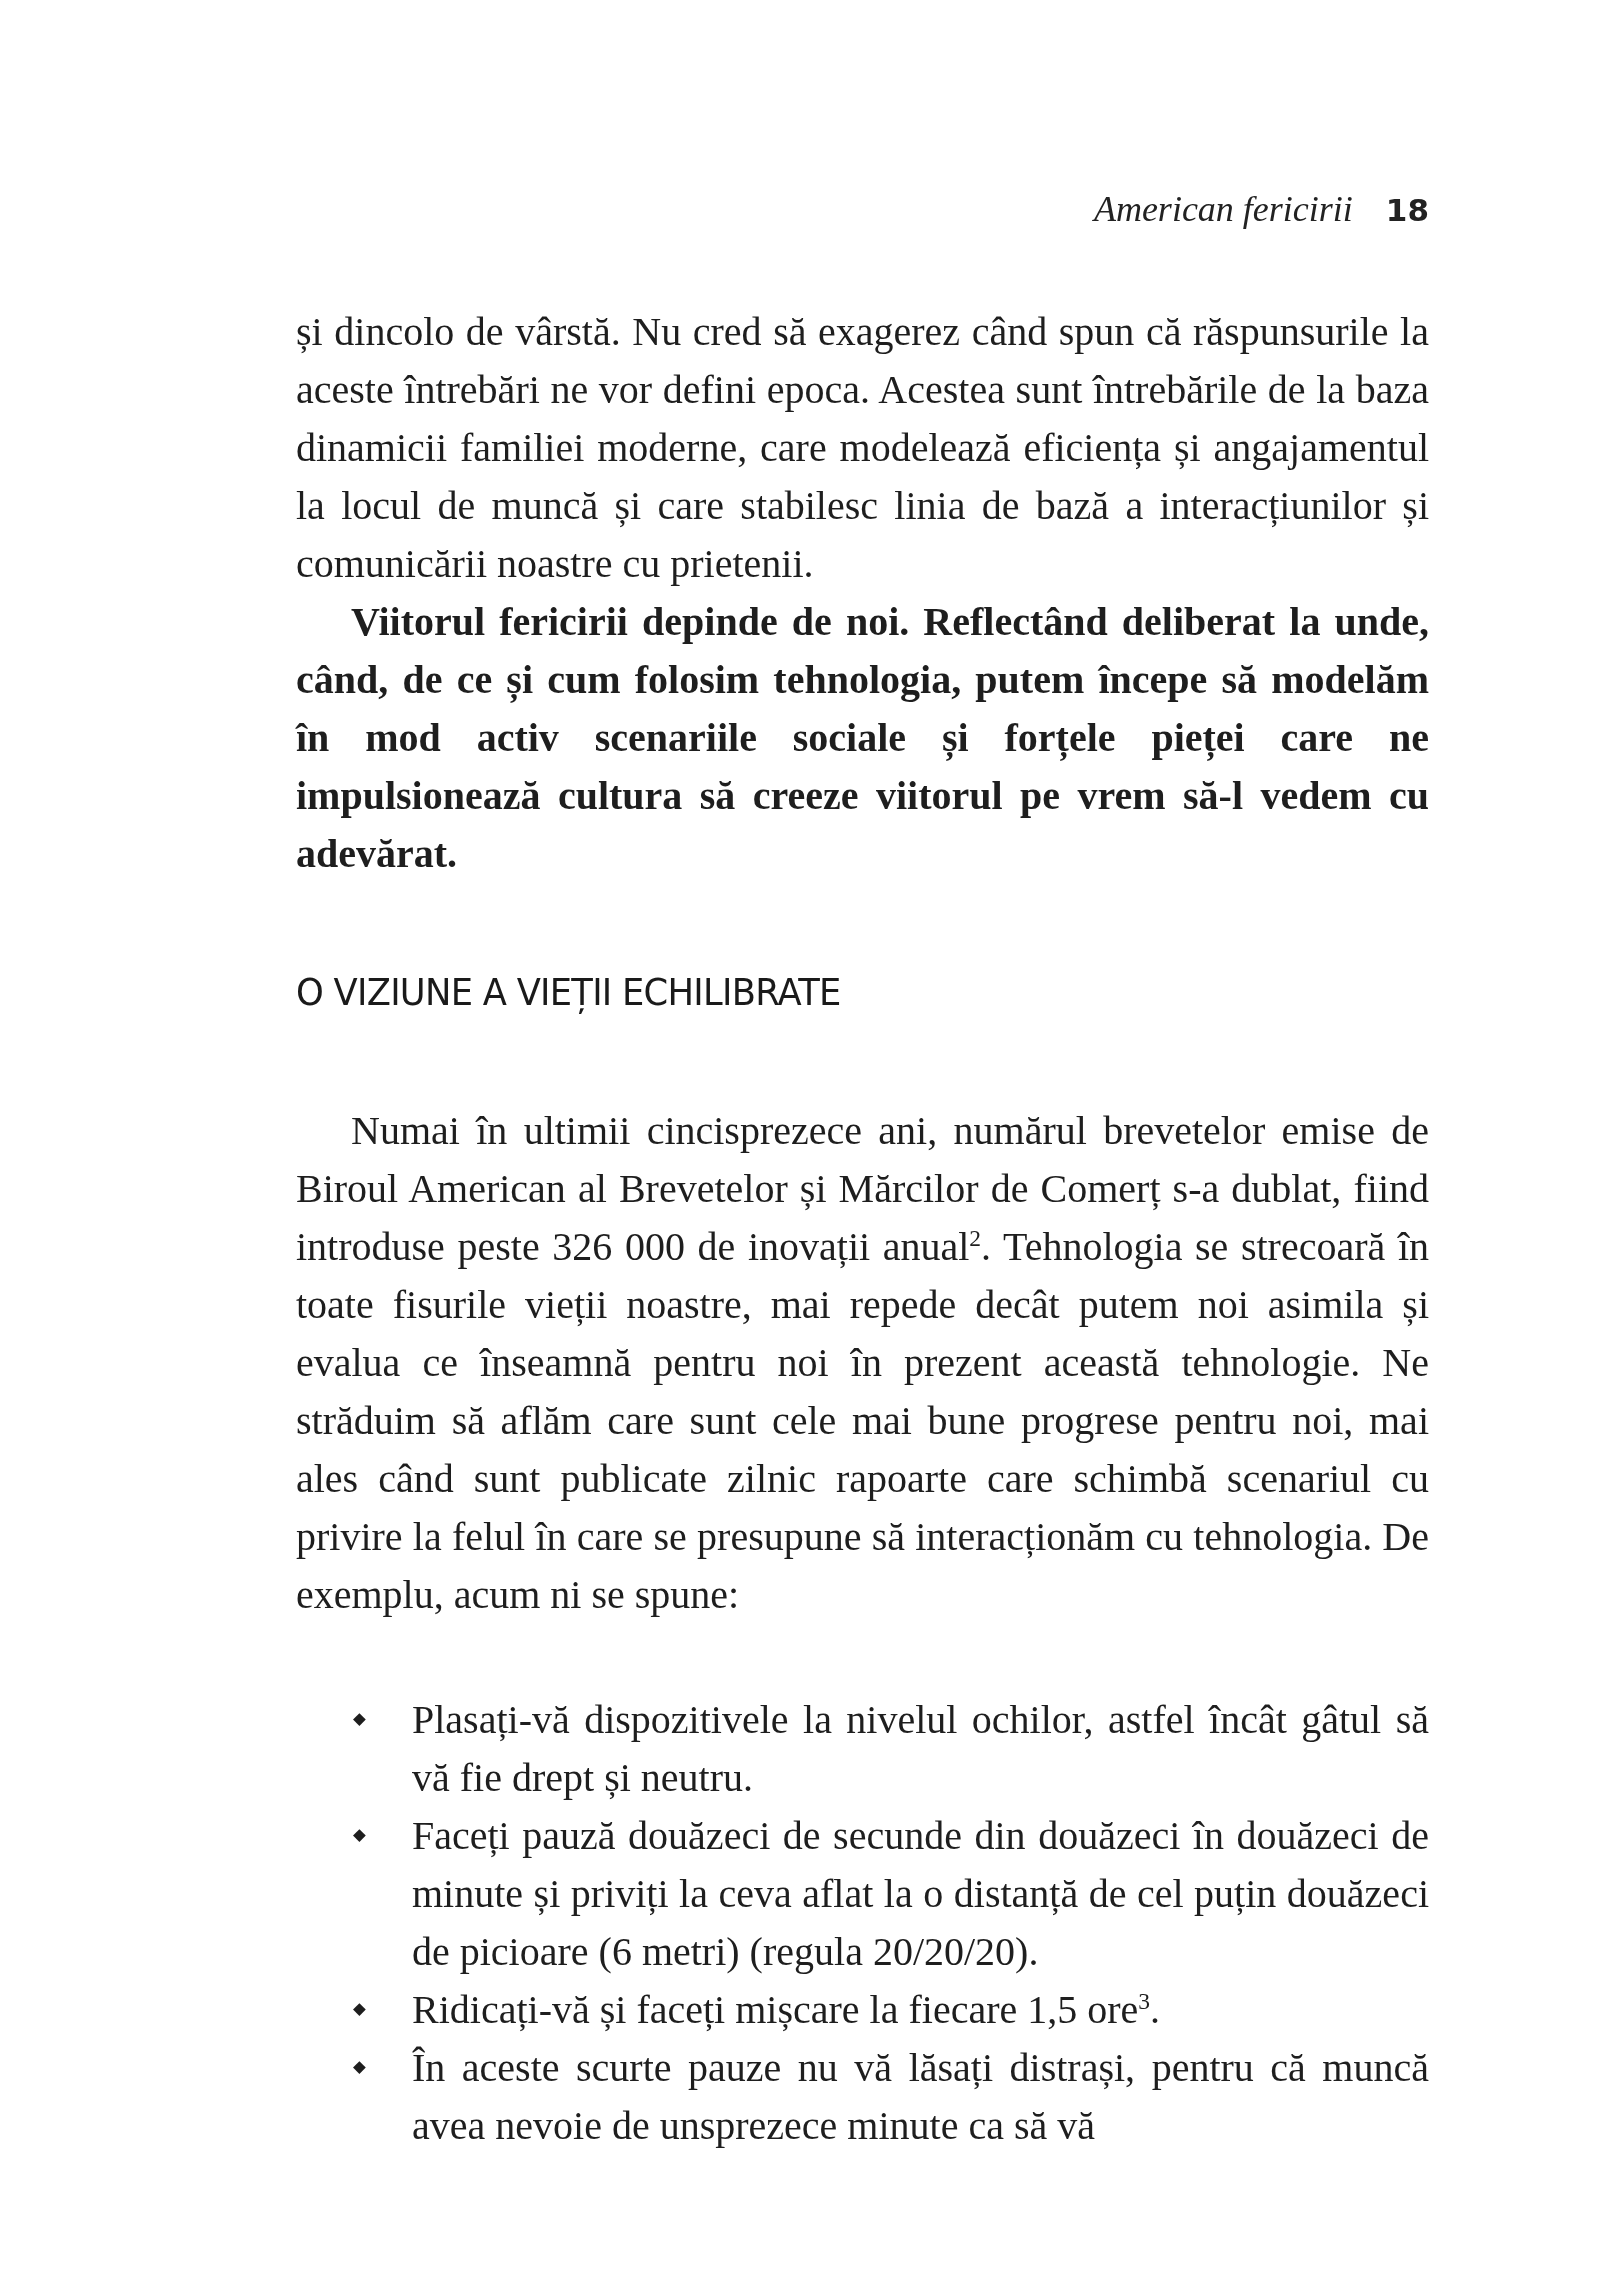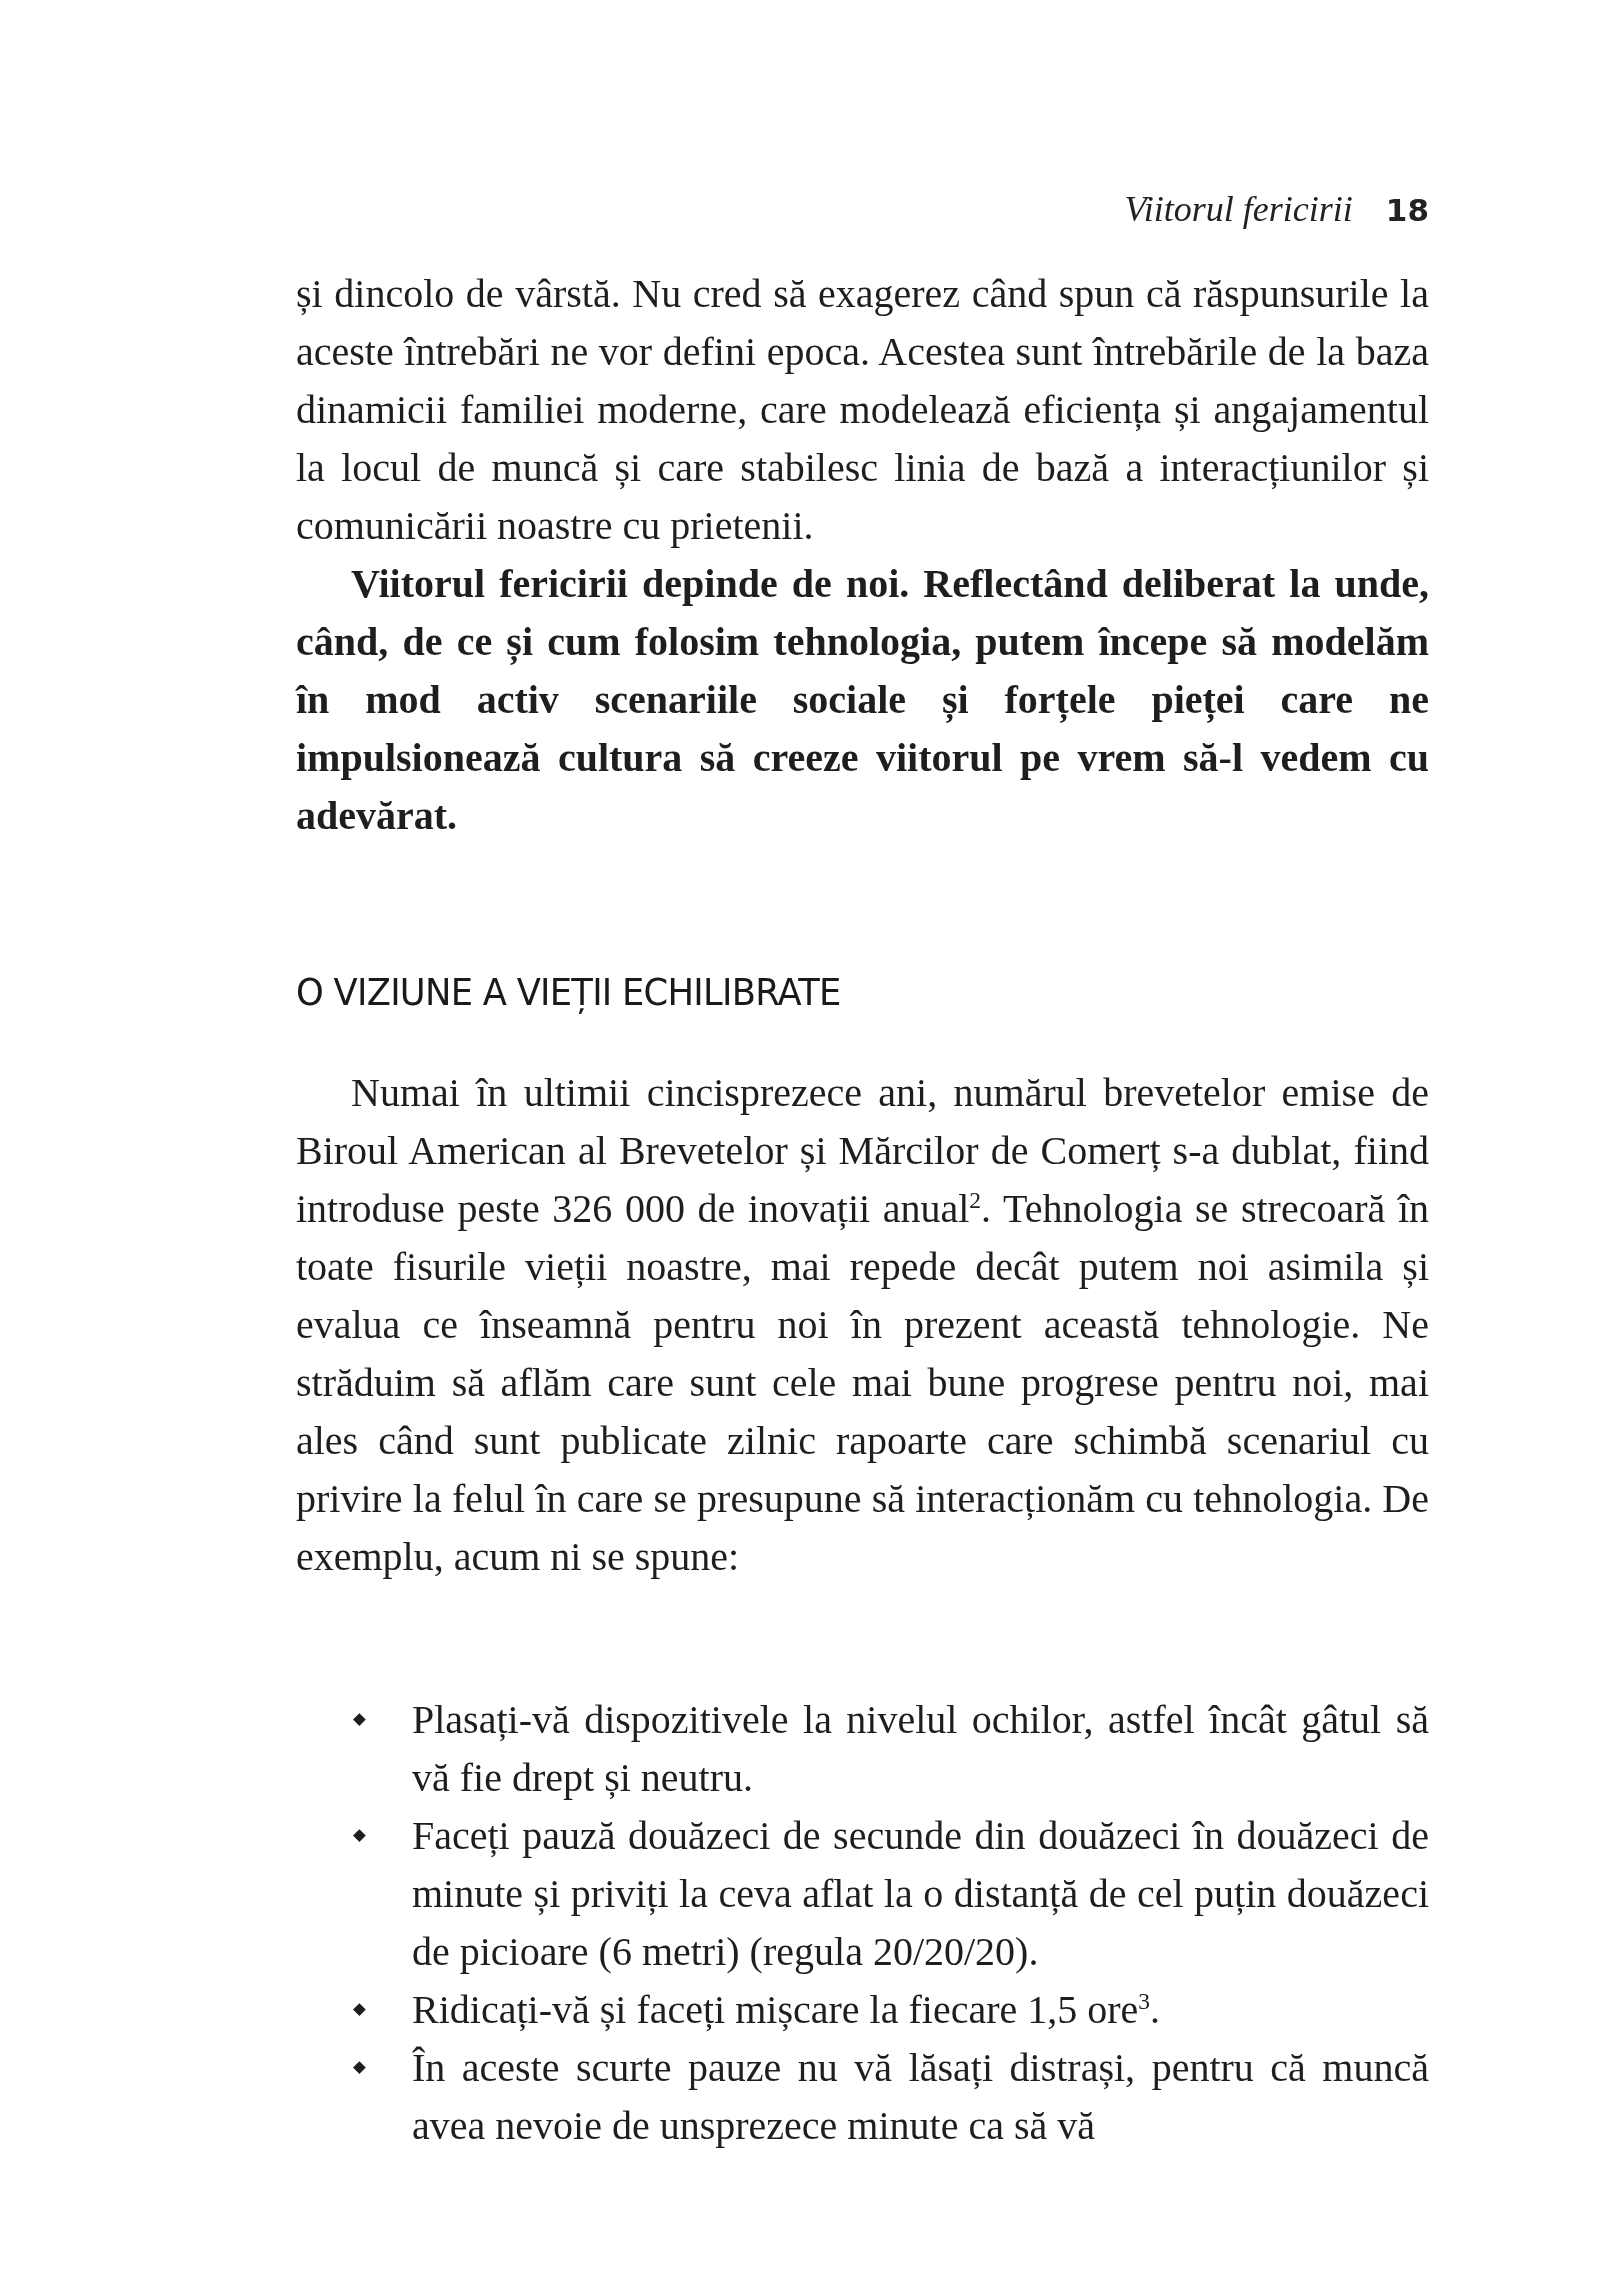--- a/index.html
+++ b/index.html
@@ -39,20 +39,21 @@
       font-weight: bold;
       font-size: 31px;
       color: #222;
     }
     .body-text {
       font-family: "Liberation Serif", "DejaVu Serif", serif;
       font-size: 40px;
       line-height: 58px;
       text-align: justify;
       color: #1e1e1e;
+      margin-top: 38px;
     }
     .block {
       position: absolute;
       left: 0;
       width: 1133px;
     }
     .para {
       margin: 0;
     }
     .para.indent {
@@ -101,21 +102,21 @@
       background: #1e1e1e;
       transform: rotate(45deg);
     }
   </style>
 </head>
 <body>
 
 <div class="page">
 
   <div class="running-header">
-    <span class="running-title">Viitorul fericirii</span>
+    <span class="running-title">American fericirii</span>
     <span class="page-number">18</span>
   </div>
 
   <div class="block body-text" id="block1">
     <p class="para" style="text-align-last:left;">și dincolo de vârstă. Nu cred să exagerez când spun că răspunsurile la aceste întrebări ne vor defini epoca. Acestea sunt întrebările de la baza dinamicii familiei moderne, care modelează eficiența și angajamentul la locul de muncă și care stabilesc linia de bază a interacțiunilor și comunicării noastre cu prietenii.</p>
     <p class="para indent" style="text-align-last:left;font-weight:bold;">Viitorul fericirii depinde de noi. Reflectând deliberat la unde, când, de ce și cum folosim tehnologia, putem începe să modelăm în mod activ scenariile sociale și forțele pieței care ne impulsionează cultura să creeze viitorul pe vrem să-l vedem cu adevărat.</p>
   </div>
 
   <h2 id="heading">O VIZIUNE A VIEȚII ECHILIBRATE</h2>
 

